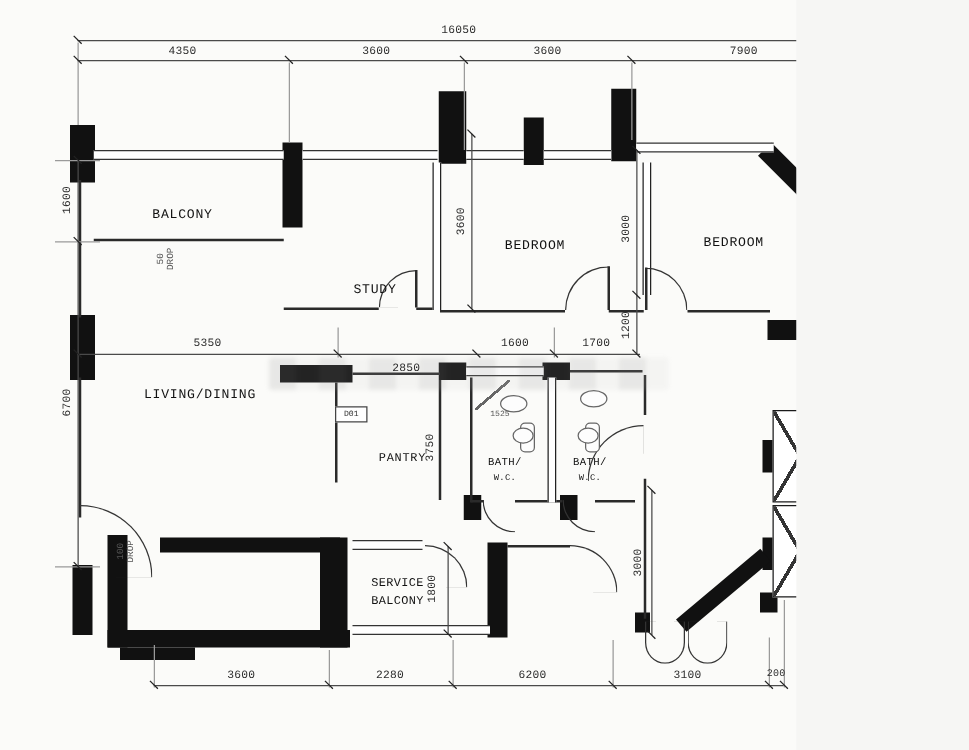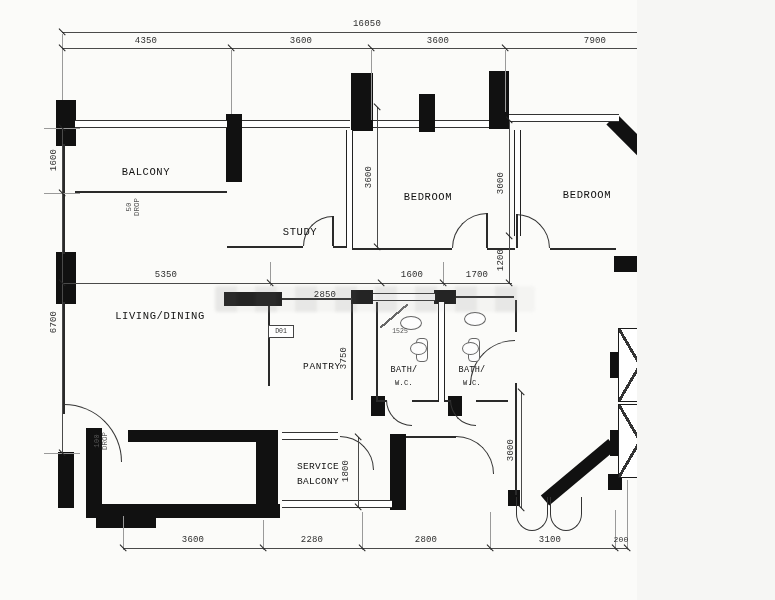--- a/index.html
+++ b/index.html
@@ -46,21 +46,21 @@
   <div class="wmark" style="left:215px;top:286px;width:320px;height:26px;"></div>
 
   <div class="ctr dim lab" style="left:367px;top:24px;">16050</div>
   <div class="ctr dim lab" style="left:146px;top:41px;">4350</div>
   <div class="ctr dim lab" style="left:301px;top:41px;">3600</div>
   <div class="ctr dim lab" style="left:438px;top:41px;">3600</div>
   <div class="ctr dim lab" style="left:595px;top:41px;">7900</div>
 
   <div class="ctr dim lab" style="left:193px;top:540px;">3600</div>
   <div class="ctr dim lab" style="left:312px;top:540px;">2280</div>
-  <div class="ctr dim lab" style="left:426px;top:540px;">2800</div>
+  <div class="ctr dim lab" style="left:426px;top:540px;">6200</div>
   <div class="ctr dim lab" style="left:550px;top:540px;">3100</div>
   <div class="ctr dim lab" style="left:621px;top:539px;font-size:8px;">200</div>
 
   <div class="ctr rot dim lab" style="left:54px;top:160px;">1600</div>
   <div class="ctr rot dim lab" style="left:54px;top:322px;">6700</div>
 
   <div class="ctr dim lab" style="left:166px;top:275px;">5350</div>
   <div class="ctr dim lab" style="left:325px;top:275px;margin-top:20px;">2850</div>
   <div class="ctr dim lab" style="left:412px;top:275px;">1600</div>
   <div class="ctr dim lab" style="left:477px;top:275px;">1700</div>

